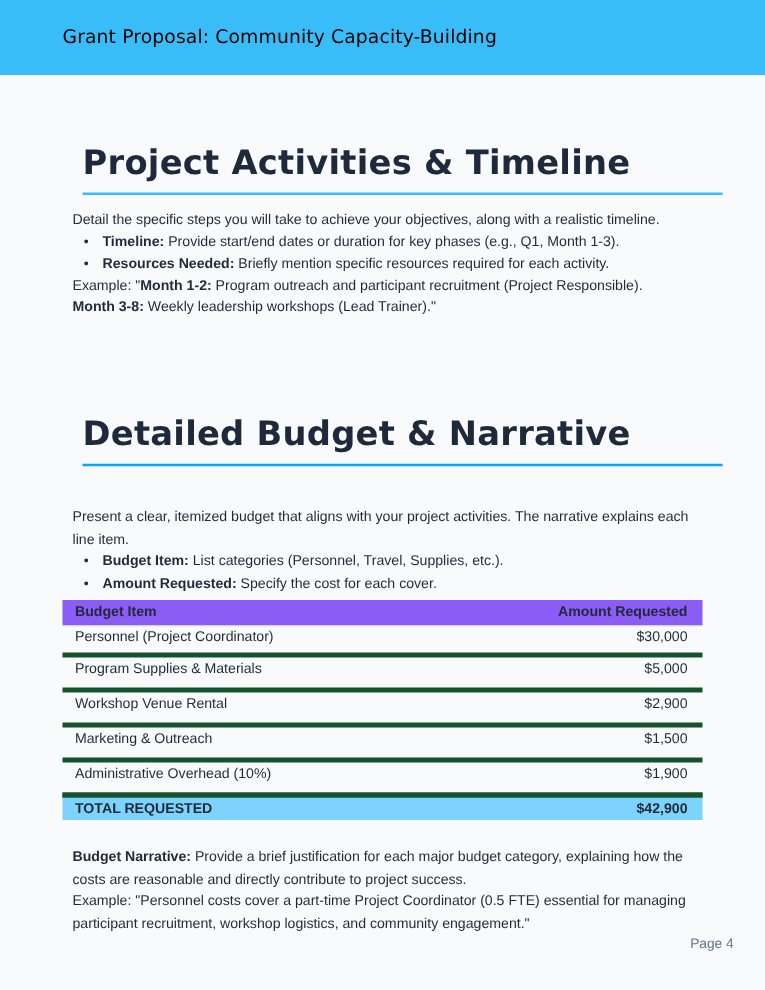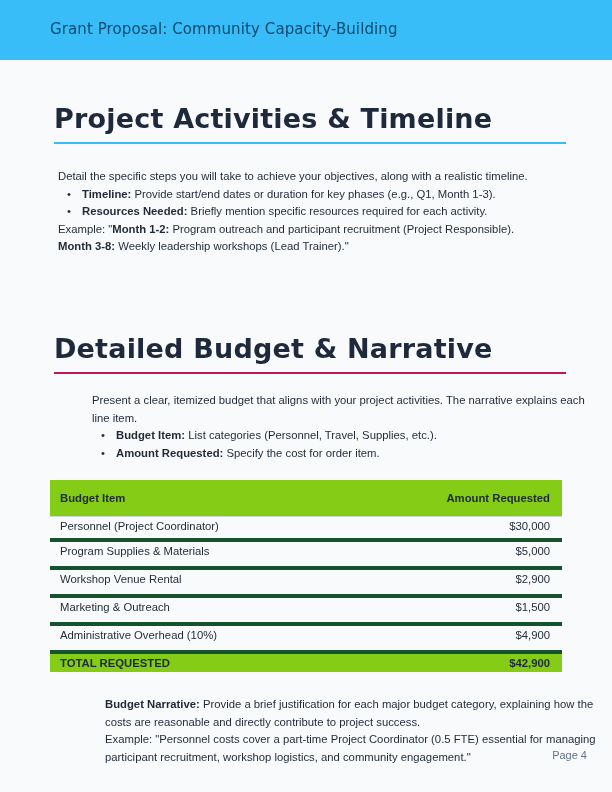--- a/index.html
+++ b/index.html
@@ -9,63 +9,63 @@
     font-family: "DejaVu Sans", sans-serif;
     color: #1f2937;
     position: relative;
   }
   .header {
     position: absolute; left: 0; top: 0; width: 612px; height: 60px;
     background: #38bdf8;
   }
   .header-title {
     position: absolute; left: 50px; top: 20px;
-    color: #0c4a6e; font-size: 15px; font-weight: 500; letter-spacing: 0.1px;
+    color: #000000; font-size: 15px; font-weight: 500; letter-spacing: 0.1px;
     font-family: "DejaVu Sans", sans-serif;
   }
   .section-title {
     position: absolute; left: 50px; width: 512px;
     font-family: "DejaVu Sans", sans-serif;
     font-weight: bold; font-size: 27px; color: #1e293b;
     letter-spacing: 0.2px;
     padding-bottom: 8px;
-    margin: 4px;
+    margin: 16px;
   }
   .t1 { top: 99px; border-bottom: 2px solid #38bdf8; }
-  .t2 { top: 329px; border-bottom: 2px solid #be185d; }
+  .t2 { top: 316px; border-bottom: 2px solid #0ea5e9; }
   .body-text {
     position: absolute; left: 58px; width: 496px;
     font-family: "Liberation Sans", sans-serif;
     font-size: 11.3px; line-height: 17.5px; color: #1f2937;
   }
   .body-text p { margin: 0; }
   .body-text ul { margin: 0; padding-left: 24px; }
   .body-text li { list-style: none; position: relative; }
   .body-text li::before {
     content: "•"; position: absolute; left: -15px; top: 0;
   }
   b { font-weight: bold; }
   .b1 { top: 168px; }
-  .b2 { top: 392px; margin-left: 34px; }
+  .b2 { top: 406px; }
   .budget-table {
     position: absolute; left: 50px; top: 480px; width: 512px;
     border-collapse: collapse;
     font-family: "Liberation Sans", sans-serif; font-size: 11.3px;
     color: #1f2937;
   }
   .budget-table th, .budget-table td { padding: 0 12px 0 10px; }
-  .budget-table thead tr { background: #84cc16; height: 36px; }
+  .budget-table thead tr { background: #8b5cf6; height: 20px; }
   .budget-table thead th { font-weight: bold; text-align: left; border-bottom: 1px solid #cbd5e1; }
   .budget-table th.amt, .budget-table td.amt { text-align: right; }
   .budget-table tbody tr { height: 28px; border-bottom: 4px solid #14532d; }
   .budget-table tbody tr.first { height: 24px; }
   .budget-table tbody td { vertical-align: top; padding-top: 3px; }
-  .budget-table tfoot tr { background: #84cc16; height: 20px; }
+  .budget-table tfoot tr { background: #7dd3fc; height: 20px; }
   .budget-table tfoot td { font-weight: bold; }
-  .b3 { top: 696px; margin-left: 47px; }
+  .b3 { top: 678px; }
   .page-num {
     position: absolute; right: 25px; top: 749px;
     font-family: "Liberation Sans", sans-serif; font-size: 11px; color: #64748b;
   }
 </style>
 </head>
 <body>
 
 <div class="header">
   <div class="header-title">Grant Proposal: Community Capacity-Building</div>
@@ -81,21 +81,21 @@
   </ul>
   <p><span>Example: "</span><b>Month 1-2:</b><span> Program outreach and participant recruitment (Project Responsible).</span><br><b>Month 3-8:</b><span> Weekly leadership workshops (Lead Trainer)."</span></p>
 </div>
 
 <h1 class="section-title t2">Detailed Budget &amp; Narrative</h1>
 
 <div class="body-text b2">
   <p>Present a clear, itemized budget that aligns with your project activities. The narrative explains each line item.</p>
   <ul>
     <li><b>Budget Item:</b><span> List categories (Personnel, Travel, Supplies, etc.).</span></li>
-    <li><b>Amount Requested:</b><span> Specify the cost for order item.</span></li>
+    <li><b>Amount Requested:</b><span> Specify the cost for each cover.</span></li>
   </ul>
 </div>
 
 <table class="budget-table">
   <thead>
     <tr>
       <th>Budget Item</th>
       <th class="amt">Amount Requested</th>
     </tr>
   </thead>
@@ -111,21 +111,21 @@
     <tr>
       <td>Workshop Venue Rental</td>
       <td class="amt">$2,900</td>
     </tr>
     <tr>
       <td>Marketing &amp; Outreach</td>
       <td class="amt">$1,500</td>
     </tr>
     <tr>
       <td>Administrative Overhead (10%)</td>
-      <td class="amt">$4,900</td>
+      <td class="amt">$1,900</td>
     </tr>
   </tbody>
   <tfoot>
     <tr>
       <td>TOTAL REQUESTED</td>
       <td class="amt">$42,900</td>
     </tr>
   </tfoot>
 </table>
 

